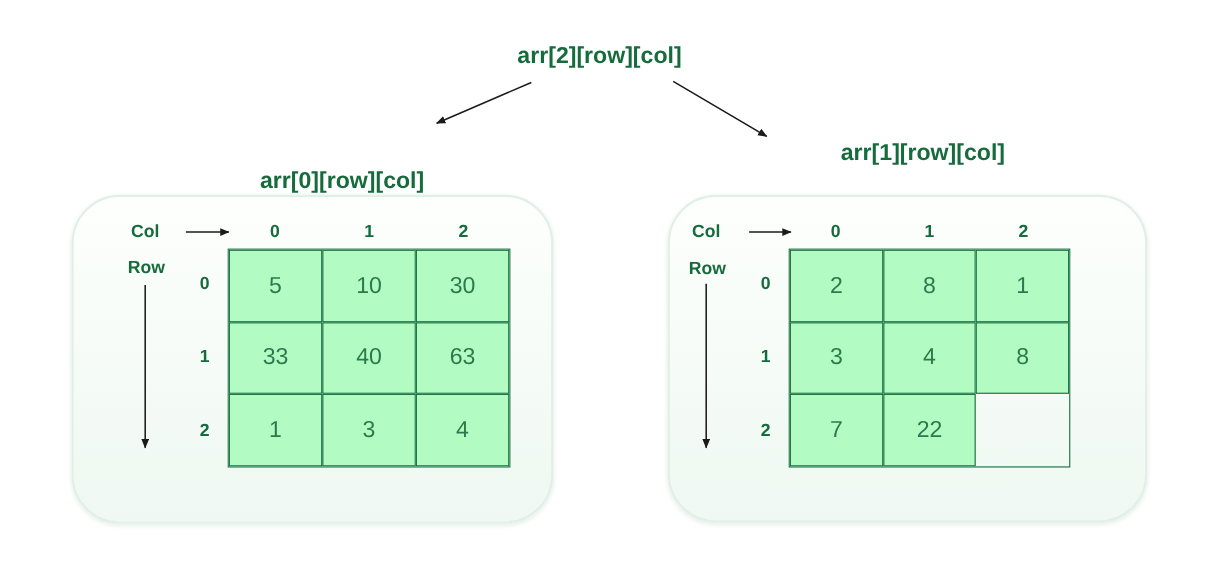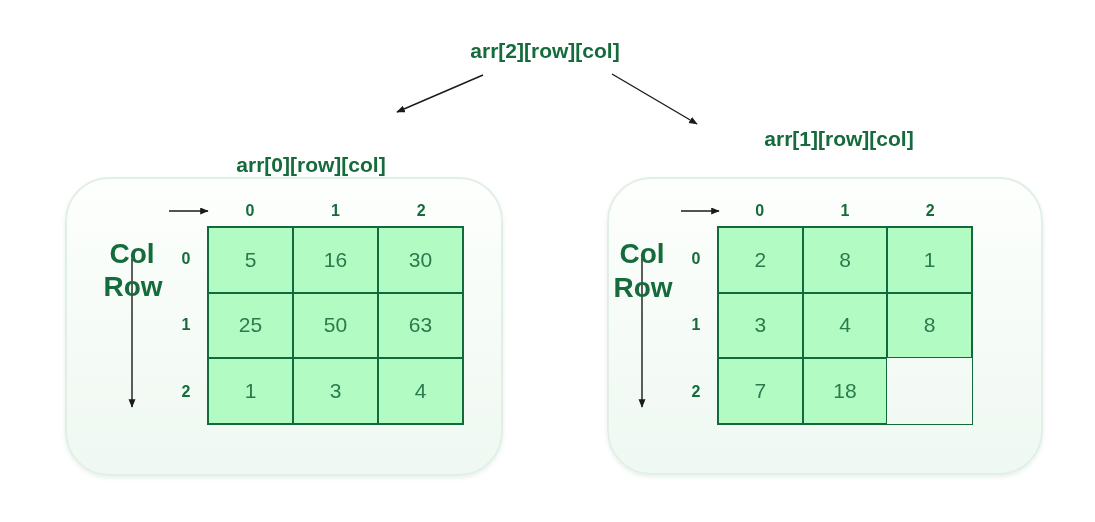--- a/index.html
+++ b/index.html
@@ -13,21 +13,21 @@
   *{margin:0;padding:0;box-sizing:border-box;}
   body{background:#ffffff;font-family:"Liberation Sans", sans-serif;}
   .canvas{
     position:relative;width:1095px;height:522px;background:#ffffff;overflow:hidden;
   }
   .center-label{
     position:absolute;transform:translate(-50%,-50%);
     font-weight:bold;color:var(--label-green);white-space:nowrap;
   }
   .root-label,.node-label{font-size:21px;}
-  .dir-label{font-size:28px;margin-top:43px;}
+  .dir-label{font-size:16px;}
   .card{
     position:absolute;border:2px solid var(--card-border);border-radius:44px;
     background:linear-gradient(180deg,#fdfffd 0%,#f5fbf6 55%,#eff8f2 100%);
     box-shadow:0 2px 4px rgba(165,205,180,0.28);
   }
   .arrows{position:absolute;left:0;top:0;pointer-events:none;}
   .arrows line{stroke:var(--arrow);stroke-width:1.4;}
   .arrows marker path{fill:var(--arrow);}
   .col-headers{
     position:absolute;display:flex;height:22px;align-items:center;
@@ -86,24 +86,24 @@
     <span>1</span>
     <span>2</span>
   </div>
   <div class="row-indices" style="left:171px;top:226px;width:30px;height:199px;">
     <span>0</span>
     <span>1</span>
     <span>2</span>
   </div>
   <div class="grid" style="left:207px;top:226px;width:257px;height:199px;">
     <div class="cell">5</div>
-    <div class="cell">16</div>
+    <div class="cell">10</div>
     <div class="cell">30</div>
-    <div class="cell">25</div>
-    <div class="cell">50</div>
+    <div class="cell">33</div>
+    <div class="cell">40</div>
     <div class="cell">63</div>
     <div class="cell">1</div>
     <div class="cell">3</div>
     <div class="cell">4</div>
   </div>
 
   <div class="center-label dir-label" style="left:642px;top:211px;">Col</div>
   <div class="center-label dir-label" style="left:643px;top:245px;">Row</div>
   <div class="col-headers" style="left:717px;top:200px;width:256px;">
     <span>0</span>
@@ -116,16 +116,16 @@
     <span>2</span>
   </div>
   <div class="grid" style="left:717px;top:226px;width:256px;height:199px;">
     <div class="cell">2</div>
     <div class="cell">8</div>
     <div class="cell">1</div>
     <div class="cell">3</div>
     <div class="cell">4</div>
     <div class="cell">8</div>
     <div class="cell">7</div>
-    <div class="cell">18</div>
+    <div class="cell">22</div>
   </div>
 
 </div>
 
 </body></html>

